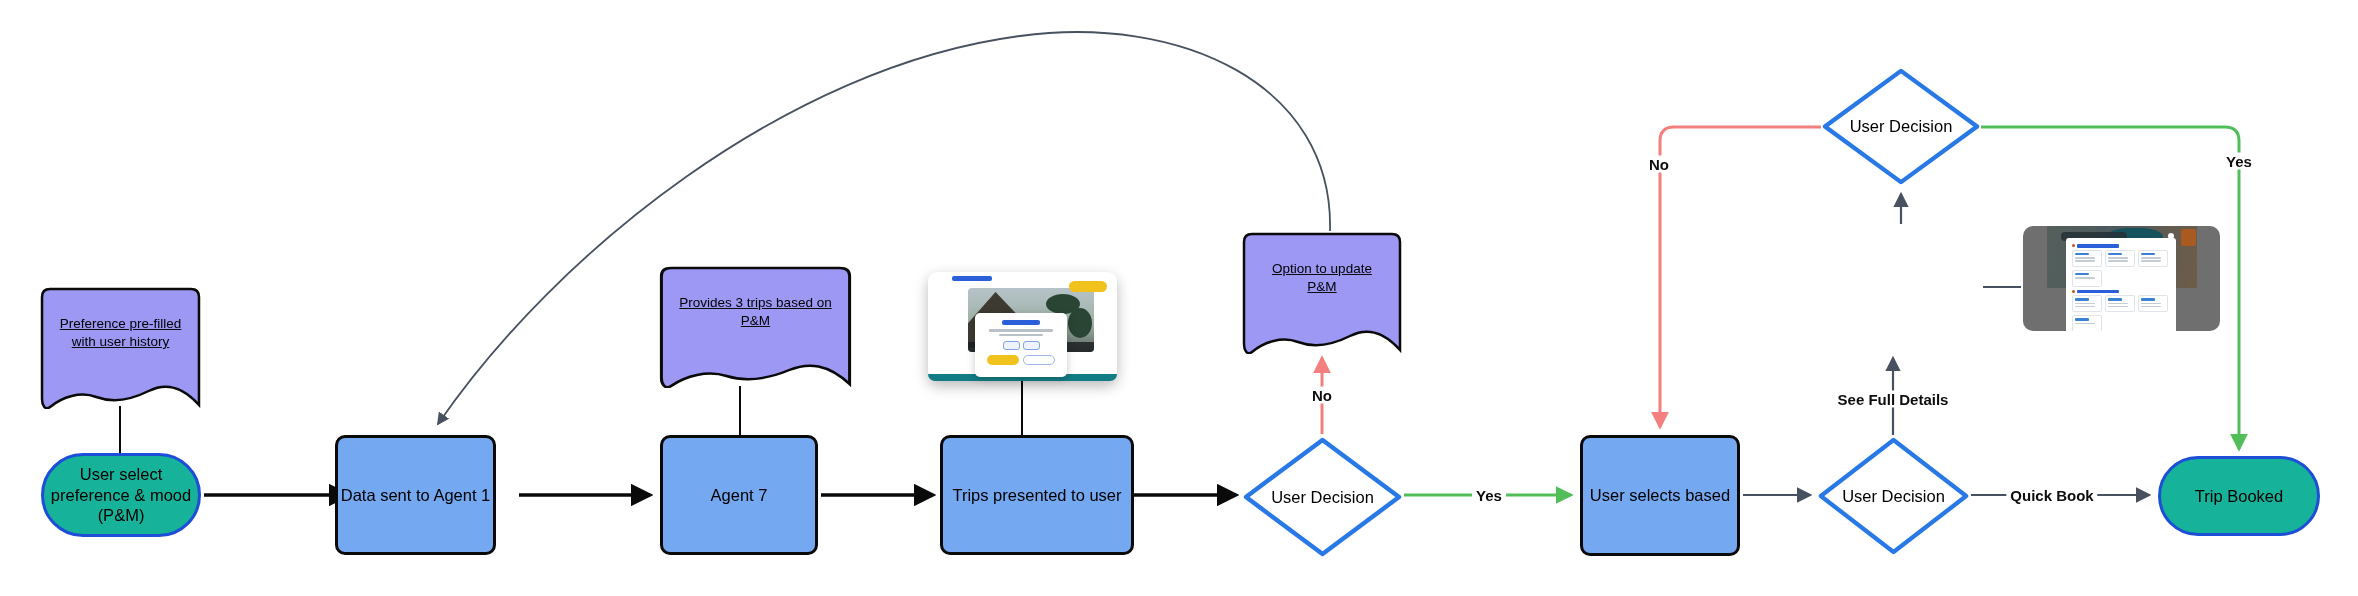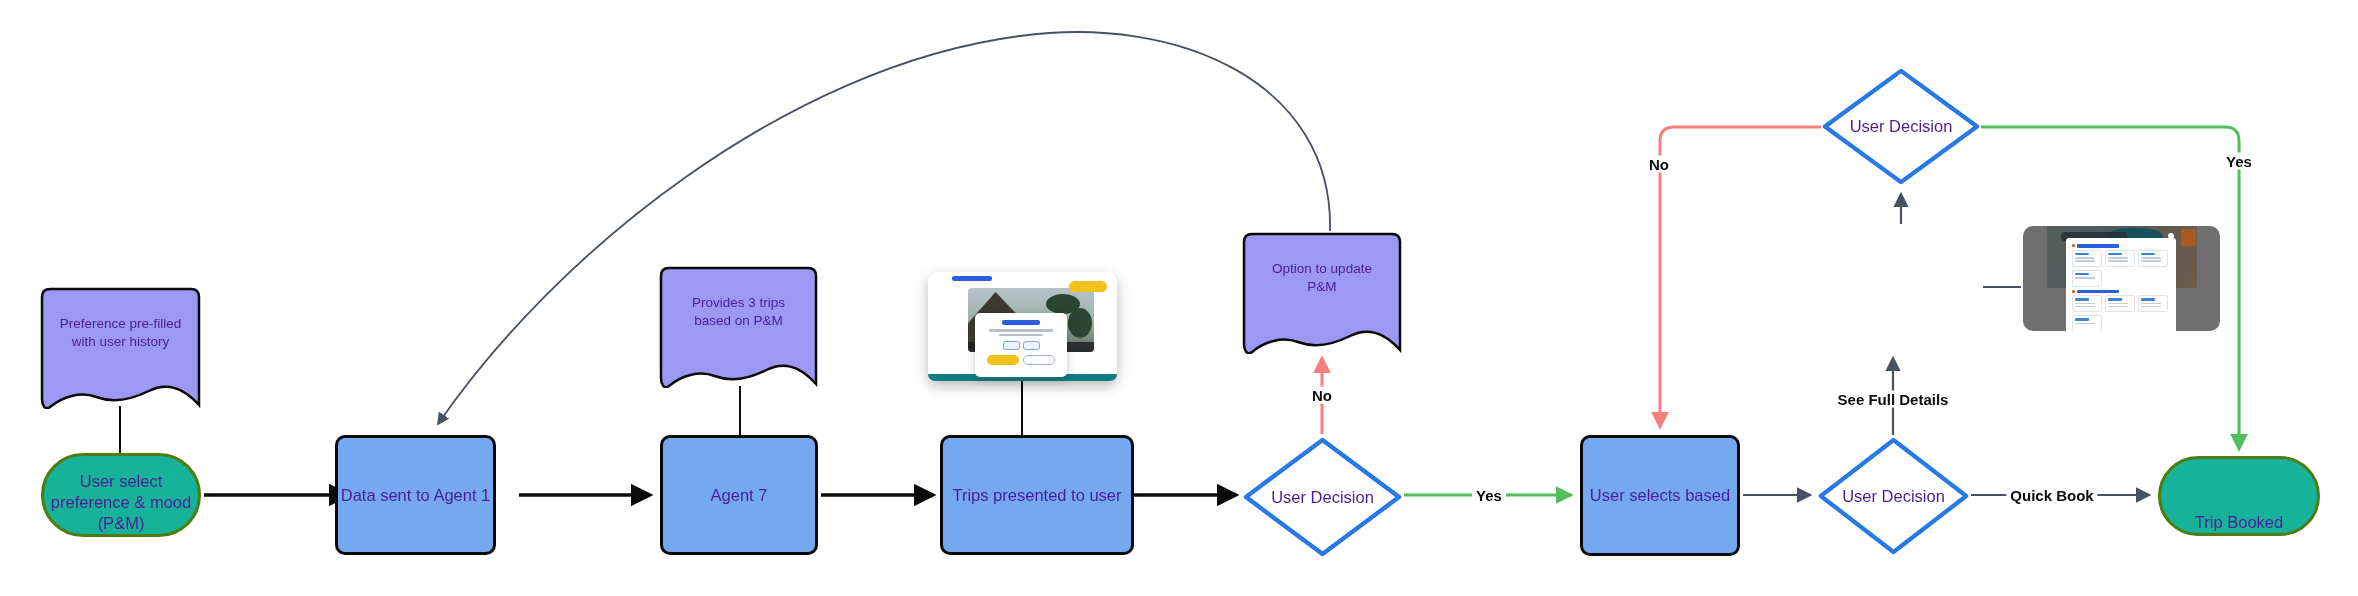--- a/index.html
+++ b/index.html
@@ -10,28 +10,28 @@
     --edge-black:#0a0a0a;
     --edge-red:#f47f7f;
     --edge-green:#52be5a;
     --edge-gray:#47515f;
   }
   html,body{margin:0;padding:0;background:#ffffff;}
   body{width:2358px;height:596px;overflow:hidden;font-family:"Liberation Sans",sans-serif;}
   .stage{position:relative;width:2358px;height:596px;background:#ffffff;}
   svg.edges{position:absolute;left:0;top:0;width:2358px;height:596px;z-index:1;}
   .node{position:absolute;z-index:2;display:flex;align-items:center;justify-content:center;text-align:center;box-sizing:border-box;color:#0d0d0d;}
-  .node span{font-size:16.5px;line-height:1.27;color:#4c1d95;}
+  .node span{font-size:16.5px;line-height:1.27;color:#000000;}
   .process{background:var(--process-fill);border:3px solid #0a0a0a;border-radius:10px;}
-  .terminal{background:var(--terminal-fill);border:3px solid #4d7c0f;border-radius:44px;align-items:flex-end;}
+  .terminal{background:var(--terminal-fill);border:3px solid #1d4ed8;border-radius:44px;}
   .diamond{background:transparent;}
   .diamond svg{position:absolute;left:0;top:0;width:100%;height:100%;}
   .diamond polygon{fill:#ffffff;stroke:var(--decision-border);stroke-width:4.5;stroke-linejoin:round;}
   .diamond span{position:relative;z-index:1;}
-  .note{background:transparent;padding:4px 14px 34px 14px;}
+  .note{background:transparent;padding:4px 14px 34px 14px;text-decoration:underline;}
   .note svg.shape{position:absolute;left:0;top:0;width:100%;height:100%;}
   .note svg.shape path{fill:var(--note-fill);stroke:#0a0a0a;stroke-width:2.5;}
   .note span{position:relative;z-index:1;font-size:13.5px;line-height:1.3;}
   .edge-label{position:absolute;z-index:3;transform:translate(-50%,-50%);background:#ffffff;padding:0 4px;font-weight:700;font-size:15px;color:#0d0d0d;white-space:nowrap;}
   
   .shot1{position:absolute;left:928px;top:272px;width:189px;height:109px;background:#fff;border-radius:9px;box-shadow:0 5px 14px rgba(0,0,0,.28);z-index:2;}
   .shot1 .logo{position:absolute;left:24px;top:4px;width:40px;height:5px;background:#2b5fd9;border-radius:2px;}
   .shot1 .photo{position:absolute;left:40px;top:16px;width:126px;height:64px;border-radius:4px;overflow:hidden;background:linear-gradient(180deg,#b6c3c8 0%,#9fb2a8 55%,#5a655c 100%);}
   .shot1 .hut{position:absolute;left:-8px;top:4px;width:74px;height:56px;background:#3d3a32;clip-path:polygon(48% 0,100% 72%,94% 100%,6% 100%,0 72%);}
   .shot1 .palm{position:absolute;background:#2a4533;border-radius:50%;}
@@ -109,21 +109,21 @@
 
     <path d="M 1330 231 C 1334 84 1180 14 1020 36 C 788 66 556 252 438 424" fill="none" style="stroke:var(--edge-gray)" stroke-width="1.8" marker-end="url(#m-gr)"></path>
   </svg>
 
   <div class="node note" style="left:40px;top:287px;width:161px;height:122px">
     <svg class="shape" viewBox="0 0 160 122" preserveAspectRatio="none">
         <path d="M 10 2 H 150 Q 158 2 158 10 V 118 C 140 98 124 96 108 104 C 90 113 72 116 56 110 C 40 104 22 110 10 120 C 5 124 2 118 2 112 V 10 Q 2 2 10 2 Z"></path>
       </svg>
     <span>Preference pre-filled with user history</span>
   </div>
-  <div class="node note" style="left:659px;top:266px;width:159px;height:122px">
+  <div class="node note" style="left:659px;top:266px;width:193px;height:122px">
     <svg class="shape" viewBox="0 0 160 122" preserveAspectRatio="none">
         <path d="M 10 2 H 150 Q 158 2 158 10 V 118 C 140 98 124 96 108 104 C 90 113 72 116 56 110 C 40 104 22 110 10 120 C 5 124 2 118 2 112 V 10 Q 2 2 10 2 Z"></path>
       </svg>
     <span>Provides 3 trips based on P&amp;M</span>
   </div>
   <div class="node note" style="left:1242px;top:232px;width:160px;height:122px">
     <svg class="shape" viewBox="0 0 160 122" preserveAspectRatio="none">
         <path d="M 10 2 H 150 Q 158 2 158 10 V 118 C 140 98 124 96 108 104 C 90 113 72 116 56 110 C 40 104 22 110 10 120 C 5 124 2 118 2 112 V 10 Q 2 2 10 2 Z"></path>
       </svg>
     <span>Option to update P&amp;M</span>

